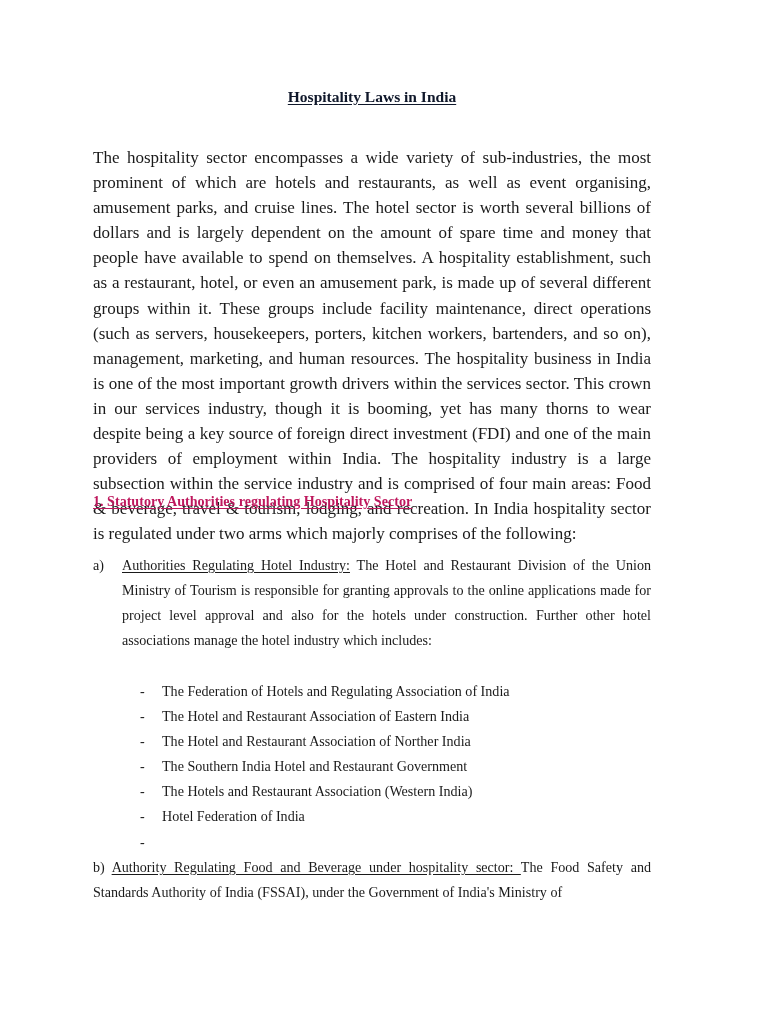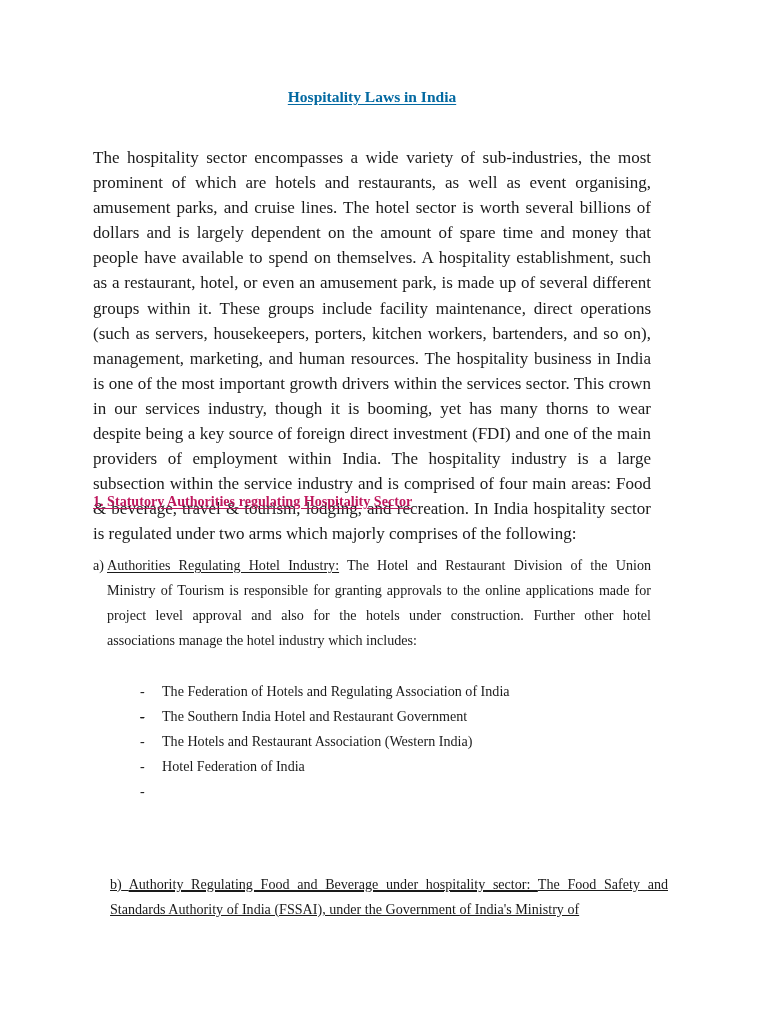--- a/index.html
+++ b/index.html
@@ -24,21 +24,21 @@
     .title {
       position: absolute;
       top: 88px;
       left: 0;
       width: 558px;
       text-align: center;
       font-weight: bold;
       font-size: 15.5px;
       text-decoration: underline;
       text-underline-offset: 2px;
-      color: #0369a1;
+      color: #0f172a;
     }
     .para {
       position: absolute;
       top: 145px;
       left: 0;
       width: 558px;
       font-size: 17px;
       line-height: 25.1px;
       text-align: justify;
     }
@@ -62,21 +62,21 @@
     }
     .subitem-a {
       top: 553px;
     }
     .subitem-a .marker {
       position: absolute;
       left: 0;
       top: 0;
     }
     .subitem-a .body {
-      margin-left: 14px;
+      margin-left: 29px;
       text-align: justify;
     }
     .ul-text {
       text-decoration: underline;
       text-underline-offset: 2px;
     }
     .assoc-list {
       position: absolute;
       top: 679px;
       left: 0;
@@ -112,23 +112,23 @@
 
   <div class="section-heading">1. Statutory Authorities regulating Hospitality Sector</div>
 
   <div class="subitem subitem-a">
     <span class="marker">a)</span>
     <div class="body"><span class="ul-text">Authorities Regulating Hotel Industry:</span><span> The Hotel and Restaurant Division of the Union Ministry of Tourism is responsible for granting approvals to the online applications made for project level approval and also for the hotels under construction. Further other hotel associations manage the hotel industry which includes:</span></div>
   </div>
 
   <ul class="assoc-list">
     <li><span class="dash">-</span><span>The Federation of Hotels and Regulating Association of India</span></li>
-    <li><span class="dash">-</span></li>
-    <li><span class="dash">-</span></li>
+    <li><span class="dash">-</span><span>The Hotel and Restaurant Association of Eastern India</span></li>
+    <li><span class="dash">-</span><span>The Hotel and Restaurant Association of Norther India</span></li>
     <li><span class="dash">-</span><span>The Southern India Hotel and Restaurant Government</span></li>
     <li><span class="dash">-</span><span>The Hotels and Restaurant Association (Western India)</span></li>
     <li><span class="dash">-</span><span>Hotel Federation of India</span></li>
     <li><span class="dash">-</span></li>
   </ul>
 
-  <p class="subitem subitem-b" style="margin:17px;text-decoration:underline;"><span>b)</span> <span class="ul-text">Authority Regulating Food and Beverage under hospitality sector: </span><span>The Food Safety and Standards Authority of India (FSSAI), under the Government of India's Ministry of</span></p>
+  <p class="subitem subitem-b" style="margin:0;"><span>b)</span> <span class="ul-text">Authority Regulating Food and Beverage under hospitality sector: </span><span>The Food Safety and Standards Authority of India (FSSAI), under the Government of India's Ministry of</span></p>
 
 </div>
 
 </body></html>

